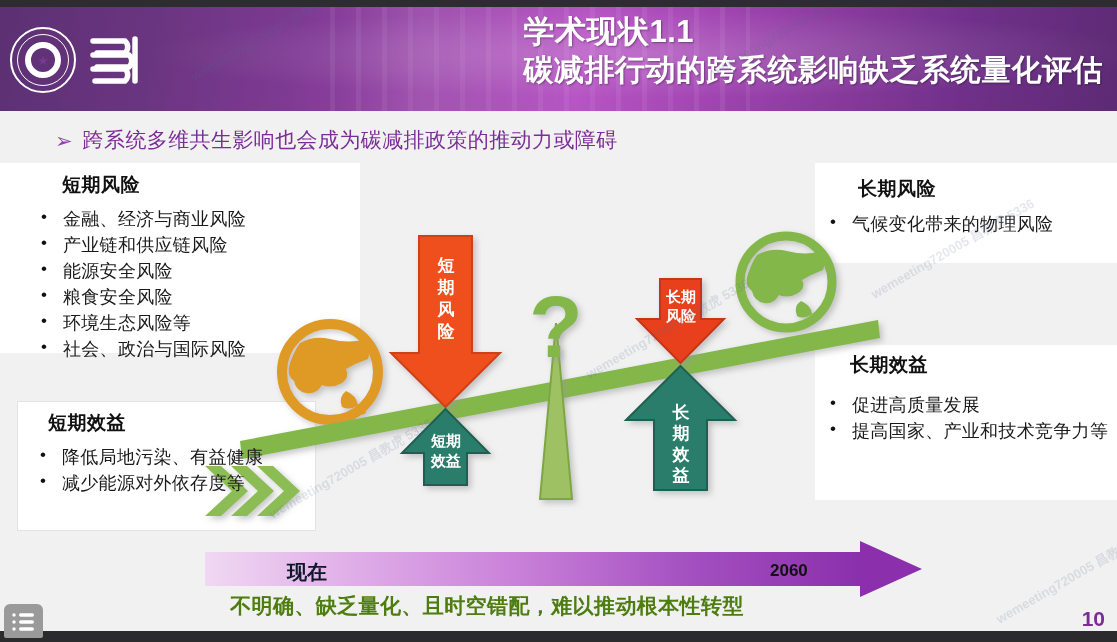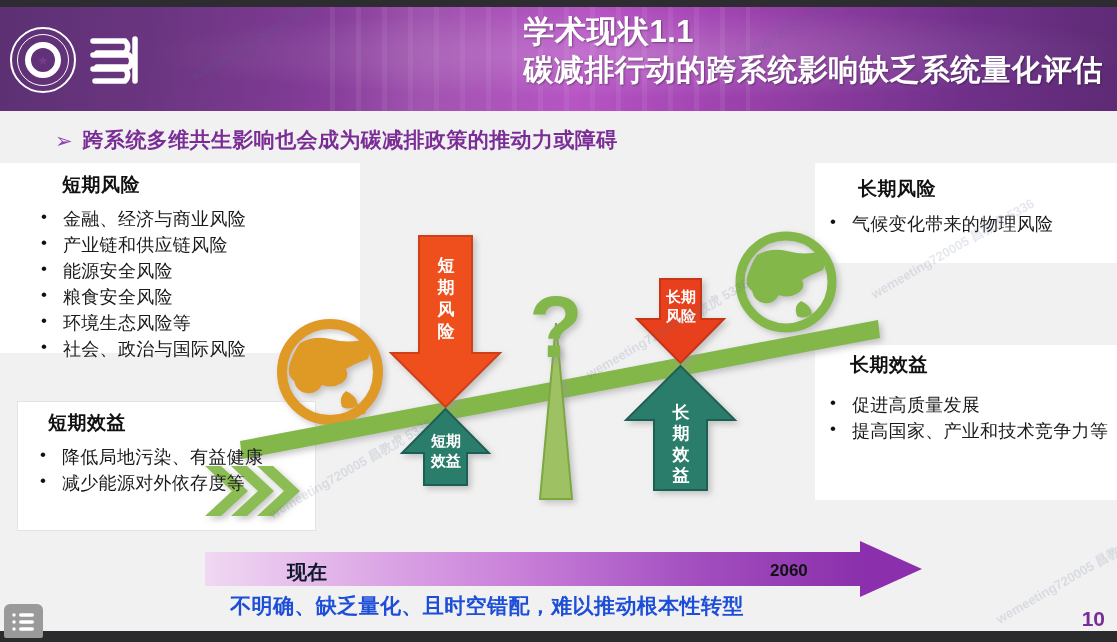--- a/index.html
+++ b/index.html
@@ -31,21 +31,21 @@
   .hdr-t1{color:#fff;font-size:31px;font-weight:700;line-height:1.12;letter-spacing:.5px;
      text-shadow:1px 1px 2px rgba(0,0,0,.35);}
   .hdr-t2{color:#fff;font-size:30px;font-weight:700;line-height:1.12;letter-spacing:.5px;margin-top:3px;
      text-shadow:1px 1px 2px rgba(0,0,0,.35);}
 
   
   .canvas{position:absolute;left:0;top:111px;width:1117px;height:520px;background:#f1f1f1;}
 
   .sub-line{position:absolute;left:55px;top:126px;display:flex;align-items:center;gap:10px;z-index:20;}
   .sub-arrow{color:#8e44ad;font-size:21px;line-height:1;}
-  .sub-text{color:#7b2d96;font-size:21px;font-weight:700;letter-spacing:.4px;white-space:nowrap;}
+  .sub-text{color:#7b2d96;font-size:21px;font-weight:400;letter-spacing:.4px;white-space:nowrap;}
 
   
   .panel{position:absolute;background:#fff;z-index:5;}
   .p-topleft{left:0;top:163px;width:360px;height:190px;}
   .p-sb{left:18px;top:402px;width:297px;height:128px;box-shadow:0 0 0 1px #e3e3e3;}
   .p-topright{left:815px;top:163px;width:302px;height:100px;}
   .p-lb{left:815px;top:345px;width:302px;height:155px;}
 
   .blk-title{font-size:19px;font-weight:700;color:#111;letter-spacing:.5px;}
   .ul{list-style:none;margin:0;padding:0;}
@@ -66,21 +66,21 @@
 
   
   .timeline{position:absolute;left:205px;top:548px;width:720px;height:42px;z-index:20;}
   .tl-bar{position:absolute;left:0;top:4px;width:660px;height:34px;
      background:linear-gradient(90deg,#f0d8f2 0%,#e3b6ea 18%,#c87fd8 48%,#a34fc0 74%,#8a2fab 100%);}
   .tl-head{position:absolute;left:655px;top:-7px;width:0;height:0;
      border-top:28px solid transparent;border-bottom:28px solid transparent;border-left:62px solid #8c2fac;}
   .tl-now{position:absolute;left:82px;top:11px;font-size:20px;font-weight:700;color:#0f172a;}
   .tl-end{position:absolute;left:565px;top:13px;font-size:17px;font-weight:700;color:#111;text-align:center;}
   .footer-note{position:absolute;left:0;top:592px;width:974px;text-align:center;z-index:25;
-     font-size:21px;font-weight:700;color:#1d4ed8;letter-spacing:.4px;}
+     font-size:21px;font-weight:700;color:#4d7c0f;letter-spacing:.4px;}
 
   .menu-btn{position:absolute;left:4px;top:604px;width:39px;height:34px;background:#9a9a9a;border-radius:6px 6px 2px 2px;z-index:70;}
   .pagenum{position:absolute;right:12px;top:607px;font-size:21px;font-weight:700;color:#7b2d96;z-index:70;}
 
   .wm{position:absolute;color:rgba(90,105,140,.16);font-size:13px;font-weight:700;
       transform:rotate(-30deg);white-space:nowrap;z-index:55;pointer-events:none;}
 </style>
 </head>
 <body>
 

